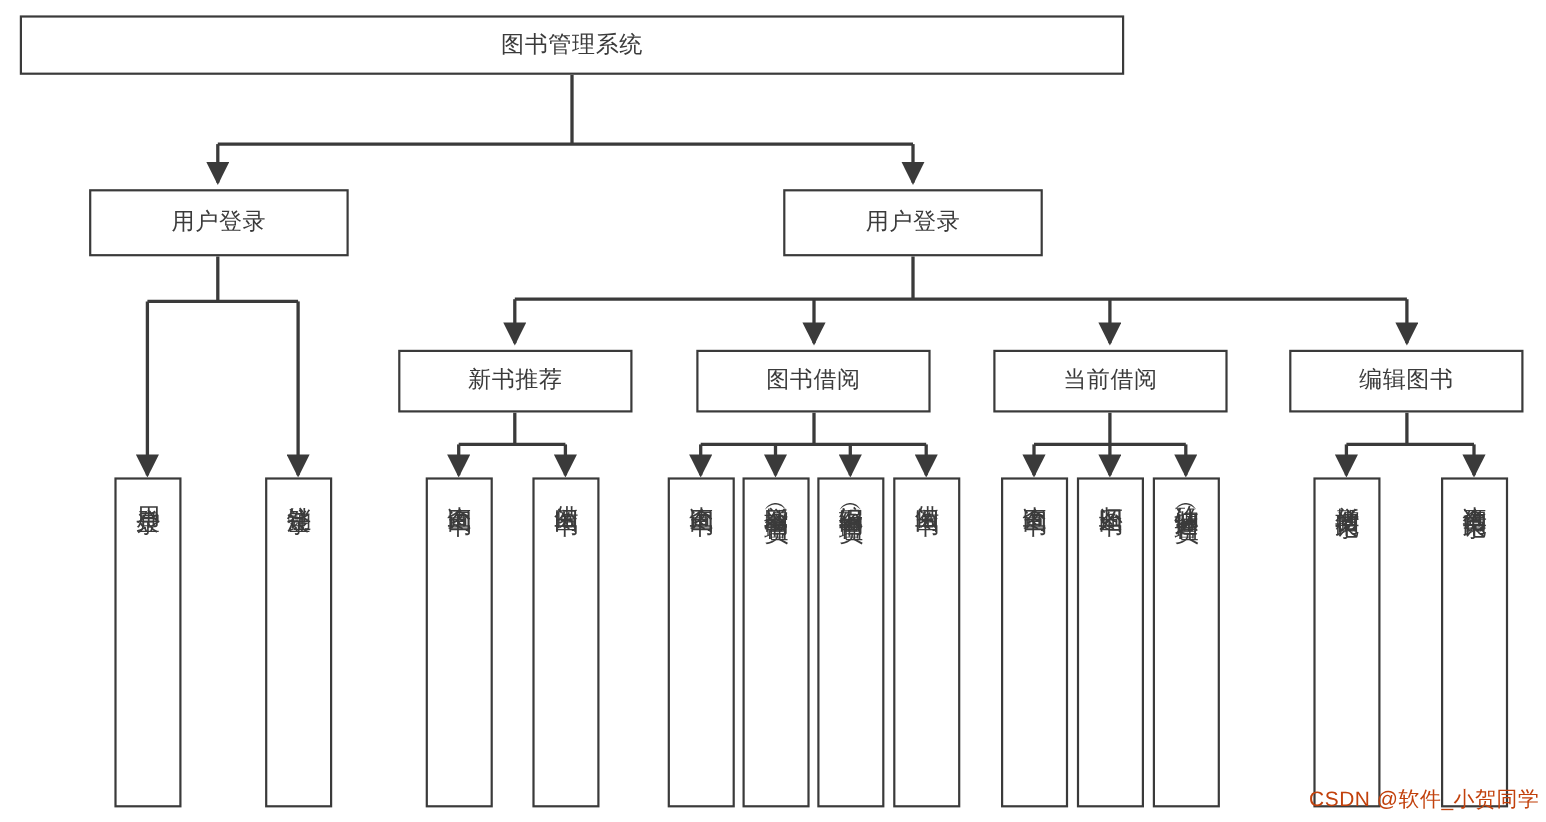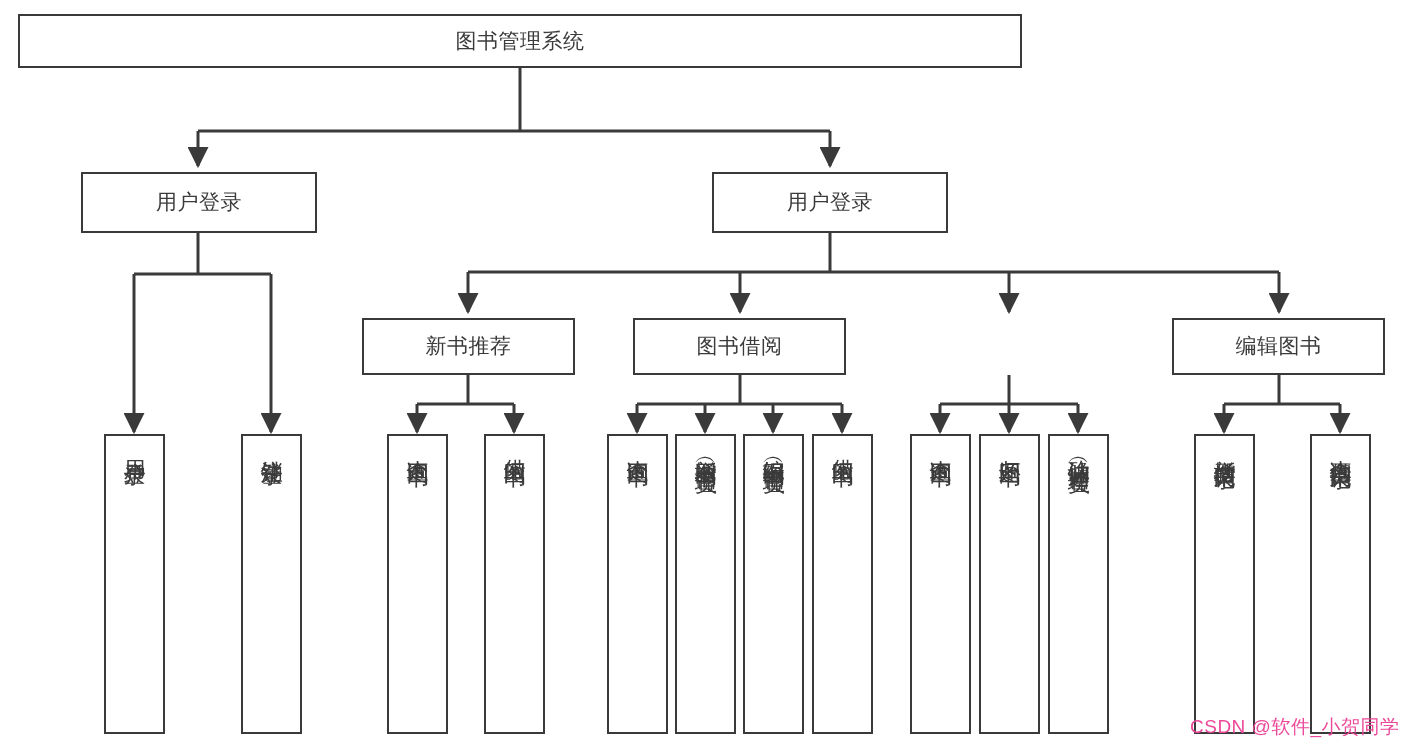--- a/index.html
+++ b/index.html
@@ -58,21 +58,21 @@
     text-orientation: upright;
     font-size: 22px;
     line-height: 1.12;
     letter-spacing: 2px;
     max-height: 290px;
     white-space: nowrap;
   }
   .watermark {
     position: absolute;
     font-size: 19px;
-    color: #ec4899;
+    color: #c2410c;
     white-space: nowrap;
     letter-spacing: 0.5px;
   }
 </style>
 </head>
 <body>
 
 <div id="diagram-root">
 
   <svg class="edges" viewBox="0 0 1405 747" xmlns="http://www.w3.org/2000/svg">
@@ -135,20 +135,23 @@
   <div class="node horizontal" style="left:712px; top:172px; width:236px; height:61px;">
     <span class="node-label">用户登录</span>
   </div>
 
   <div class="node horizontal" style="left:362px; top:318px; width:213px; height:57px;">
     <span class="node-label">新书推荐</span>
   </div>
   <div class="node horizontal" style="left:633px; top:318px; width:213px; height:57px;">
     <span class="node-label">图书借阅</span>
   </div>
+  <div class="node horizontal" style="left:903px; top:318px; width:213px; height:57px;">
+    <span class="node-label">当前借阅</span>
+  </div>
   <div class="node horizontal" style="left:1172px; top:318px; width:213px; height:57px;">
     <span class="node-label">编辑图书</span>
   </div>
 
   <div class="node vertical" style="left:104px; top:434px; width:61px; height:300px;">
     <span class="node-label">用户登录</span>
   </div>
   <div class="node vertical" style="left:241px; top:434px; width:61px; height:300px;">
     <span class="node-label">注销登录</span>
   </div>

